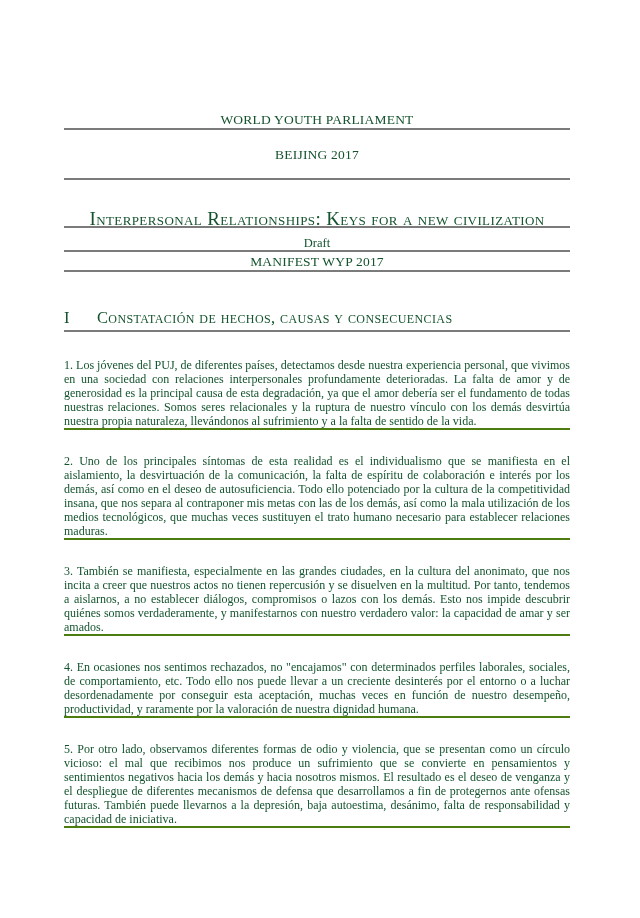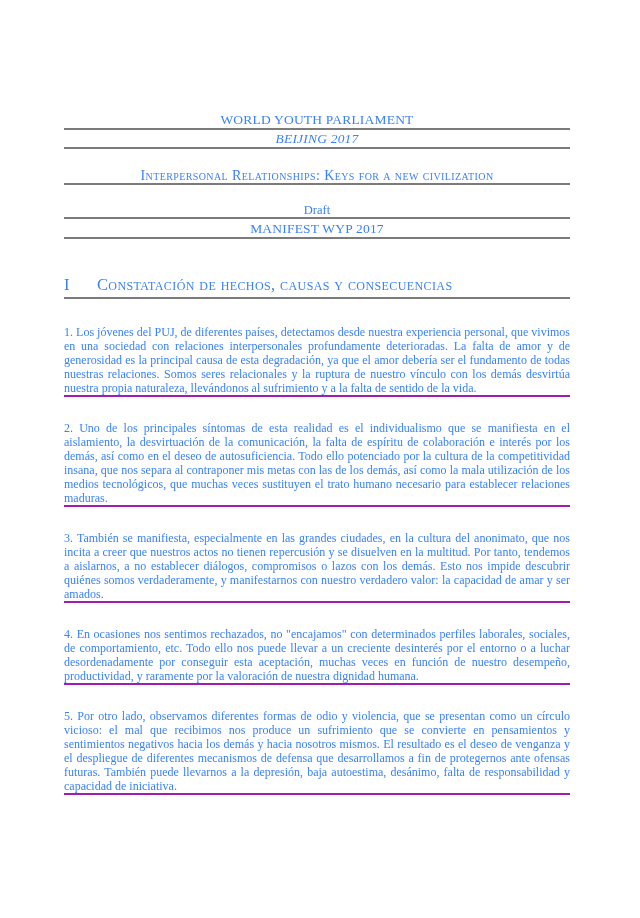--- a/index.html
+++ b/index.html
@@ -7,21 +7,21 @@
     padding: 0;
     background: #ffffff;
   }
   .page {
     position: relative;
     width: 640px;
     height: 918px;
     background: #ffffff;
     overflow: hidden;
     font-family: "Liberation Serif", "DejaVu Serif", serif;
-    color: #3b82f6;
+    color: #14532d;
   }
   .content {
     position: absolute;
     left: 64px;
     top: 0;
     width: 506px;
   }
   
   .doc-header {
     padding-top: 112px;
@@ -30,41 +30,40 @@
     text-align: center;
     border-bottom: 2px solid #7b7b7b;
   }
   .h-org {
     font-size: 13.5px;
     line-height: 15px;
     padding-bottom: 1px;
     letter-spacing: 0.2px;
   }
   .h-event {
-    margin-top: 2px;
+    margin-top: 18px;
     font-size: 13.5px;
     line-height: 14px;
-    padding-bottom: 1px;
+    padding-bottom: 16px;
     letter-spacing: 0.2px;
-    font-style: italic;
   }
   .h-theme {
-    margin-top: 20px;
+    margin-top: 32px;
     font-variant: small-caps;
-    font-size: 14px;
+    font-size: 19px;
     line-height: 14px;
     letter-spacing: 0.4px;
   }
   .h-subtitle {
     margin-top: 2px;
     font-size: 13.5px;
     line-height: 15px;
   }
   .h-draft {
-    margin-top: 19px;
+    margin-top: 9px;
     font-size: 12.5px;
     line-height: 12px;
     padding-bottom: 1px;
   }
   .h-manifest {
     margin-top: 3px;
     font-size: 13.5px;
     line-height: 14px;
     padding-bottom: 1px;
     letter-spacing: 0.2px;
@@ -84,21 +83,21 @@
     display: inline-block;
     margin-right: 27px;
   }
   
   .doc-body p {
     margin: 0 0 24px 0;
     padding: 0 0 0 0;
     font-size: 12px;
     line-height: 14px;
     text-align: justify;
-    border-bottom: 2px solid #a21caf;
+    border-bottom: 2px solid #4d7c0f;
   }
   .doc-body p:first-child {
     margin-top: 26px;
   }
 </style>
 </head>
 <body>
 
 <div class="page">
   <div class="content">

